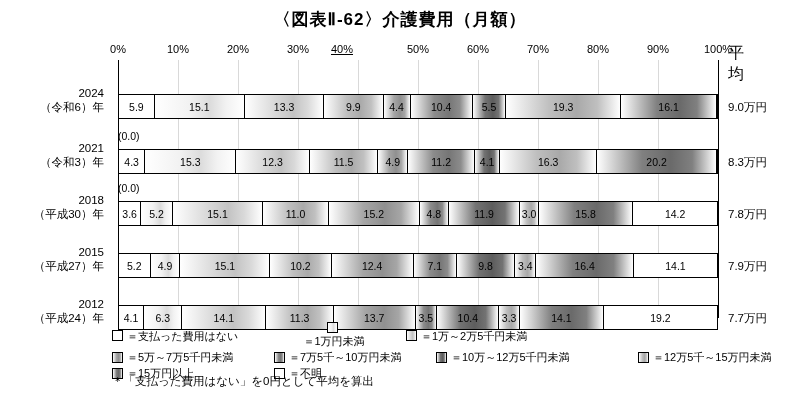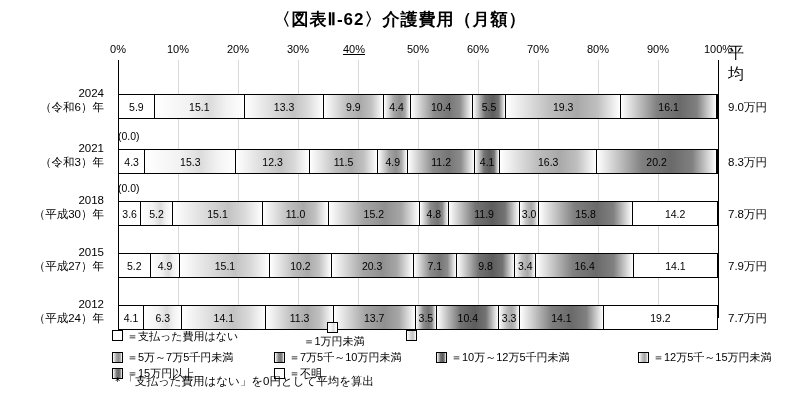--- a/index.html
+++ b/index.html
@@ -82,21 +82,21 @@
 
 <div id="plot">
     <div class="xtick" style="left: 0px;">0%</div>
     <div class="axis-left" style="left: 0px;"></div>
     <div class="xtick" style="left: 60px;">10%</div>
     <div class="gridline" style="left: 60px;"></div>
     <div class="xtick" style="left: 120px;">20%</div>
     <div class="gridline" style="left: 120px;"></div>
     <div class="xtick" style="left: 180px;">30%</div>
     <div class="gridline" style="left: 180px;"></div>
-    <div class="xtick" style="left: 236px; text-decoration: underline;">40%</div>
+    <div class="xtick" style="left: 224px; text-decoration: underline;">40%</div>
     <div class="gridline" style="left: 240px;"></div>
     <div class="xtick" style="left: 300px;">50%</div>
     <div class="gridline" style="left: 300px;"></div>
     <div class="xtick" style="left: 360px;">60%</div>
     <div class="gridline" style="left: 360px;"></div>
     <div class="xtick" style="left: 420px;">70%</div>
     <div class="gridline" style="left: 420px;"></div>
     <div class="xtick" style="left: 480px;">80%</div>
     <div class="gridline" style="left: 480px;"></div>
     <div class="xtick" style="left: 540px;">90%</div>
@@ -231,21 +231,21 @@
         <div class="seg" style="flex: 4.9 0 0px; background: linear-gradient(90deg, rgb(255, 255, 255) 0%, rgb(242, 242, 242) 38%, rgb(220, 220, 220) 62%, rgb(242, 242, 242) 80%, rgb(255, 255, 255) 100%); border-left: 1px solid rgb(0, 0, 0);">
           <span>4.9</span>
         </div>
         <div class="seg" style="flex: 15.1 0 0px; background: linear-gradient(90deg, rgb(255, 255, 255) 0%, rgb(217, 217, 217) 38%, rgb(195, 195, 195) 62%, rgb(217, 217, 217) 80%, rgb(255, 255, 255) 100%); border-left: 1px solid rgb(0, 0, 0);">
           <span>15.1</span>
         </div>
         <div class="seg" style="flex: 10.2 0 0px; background: linear-gradient(90deg, rgb(255, 255, 255) 0%, rgb(192, 192, 192) 38%, rgb(170, 170, 170) 62%, rgb(192, 192, 192) 80%, rgb(255, 255, 255) 100%); border-left: 1px solid rgb(0, 0, 0);">
           <span>10.2</span>
         </div>
         <div class="seg" style="flex: 13.8 0 0px; background: linear-gradient(90deg, rgb(255, 255, 255) 0%, rgb(166, 166, 166) 38%, rgb(144, 144, 144) 62%, rgb(166, 166, 166) 80%, rgb(255, 255, 255) 100%); border-left: 1px solid rgb(0, 0, 0);">
-          <span>20.3</span>
+          <span>12.4</span>
         </div>
         <div class="seg" style="flex: 7.1 0 0px; background: linear-gradient(90deg, rgb(255, 255, 255) 0%, rgb(140, 140, 140) 38%, rgb(118, 118, 118) 62%, rgb(140, 140, 140) 80%, rgb(255, 255, 255) 100%); border-left: 1px solid rgb(0, 0, 0);">
           <span>7.1</span>
         </div>
         <div class="seg" style="flex: 9.8 0 0px; background: linear-gradient(90deg, rgb(255, 255, 255) 0%, rgb(115, 115, 115) 38%, rgb(93, 93, 93) 62%, rgb(115, 115, 115) 80%, rgb(255, 255, 255) 100%); border-left: 1px solid rgb(0, 0, 0);">
           <span>9.8</span>
         </div>
         <div class="seg" style="flex: 3.4 0 0px; background: linear-gradient(90deg, rgb(255, 255, 255) 0%, rgb(191, 191, 191) 38%, rgb(169, 169, 169) 62%, rgb(191, 191, 191) 80%, rgb(255, 255, 255) 100%); border-left: 1px solid rgb(0, 0, 0);">
           <span>3.4</span>
         </div>
@@ -304,20 +304,21 @@
       <div class="legitem" style="min-width: 150px;">
         <span class="swatch" style="background: rgb(255, 255, 255);"></span>
         <span class="legtext">＝支払った費用はない</span>
       </div>
       <div class="legitem" style="min-width: 120px; flex-direction: column;">
         <span class="swatch" style="background: linear-gradient(90deg, rgb(255, 255, 255) 0%, rgb(242, 242, 242) 38%, rgb(220, 220, 220) 62%, rgb(242, 242, 242) 80%, rgb(255, 255, 255) 100%);"></span>
         <span class="legtext">＝1万円未満</span>
       </div>
       <div class="legitem" style="min-width: 190px;">
         <span class="swatch" style="background: linear-gradient(90deg, rgb(255, 255, 255) 0%, rgb(217, 217, 217) 38%, rgb(195, 195, 195) 62%, rgb(217, 217, 217) 80%, rgb(255, 255, 255) 100%);"></span>
+        <span class="legtext">＝1万～2万5千円未満</span>
       </div>
     </div>
     <div class="legrow">
       <div class="legitem" style="min-width: 150px;">
         <span class="swatch" style="background: linear-gradient(90deg, rgb(255, 255, 255) 0%, rgb(166, 166, 166) 38%, rgb(144, 144, 144) 62%, rgb(166, 166, 166) 80%, rgb(255, 255, 255) 100%);"></span>
         <span class="legtext">＝5万～7万5千円未満</span>
       </div>
       <div class="legitem" style="min-width: 150px;">
         <span class="swatch" style="background: linear-gradient(90deg, rgb(255, 255, 255) 0%, rgb(140, 140, 140) 38%, rgb(118, 118, 118) 62%, rgb(140, 140, 140) 80%, rgb(255, 255, 255) 100%);"></span>
         <span class="legtext">＝7万5千～10万円未満</span>

